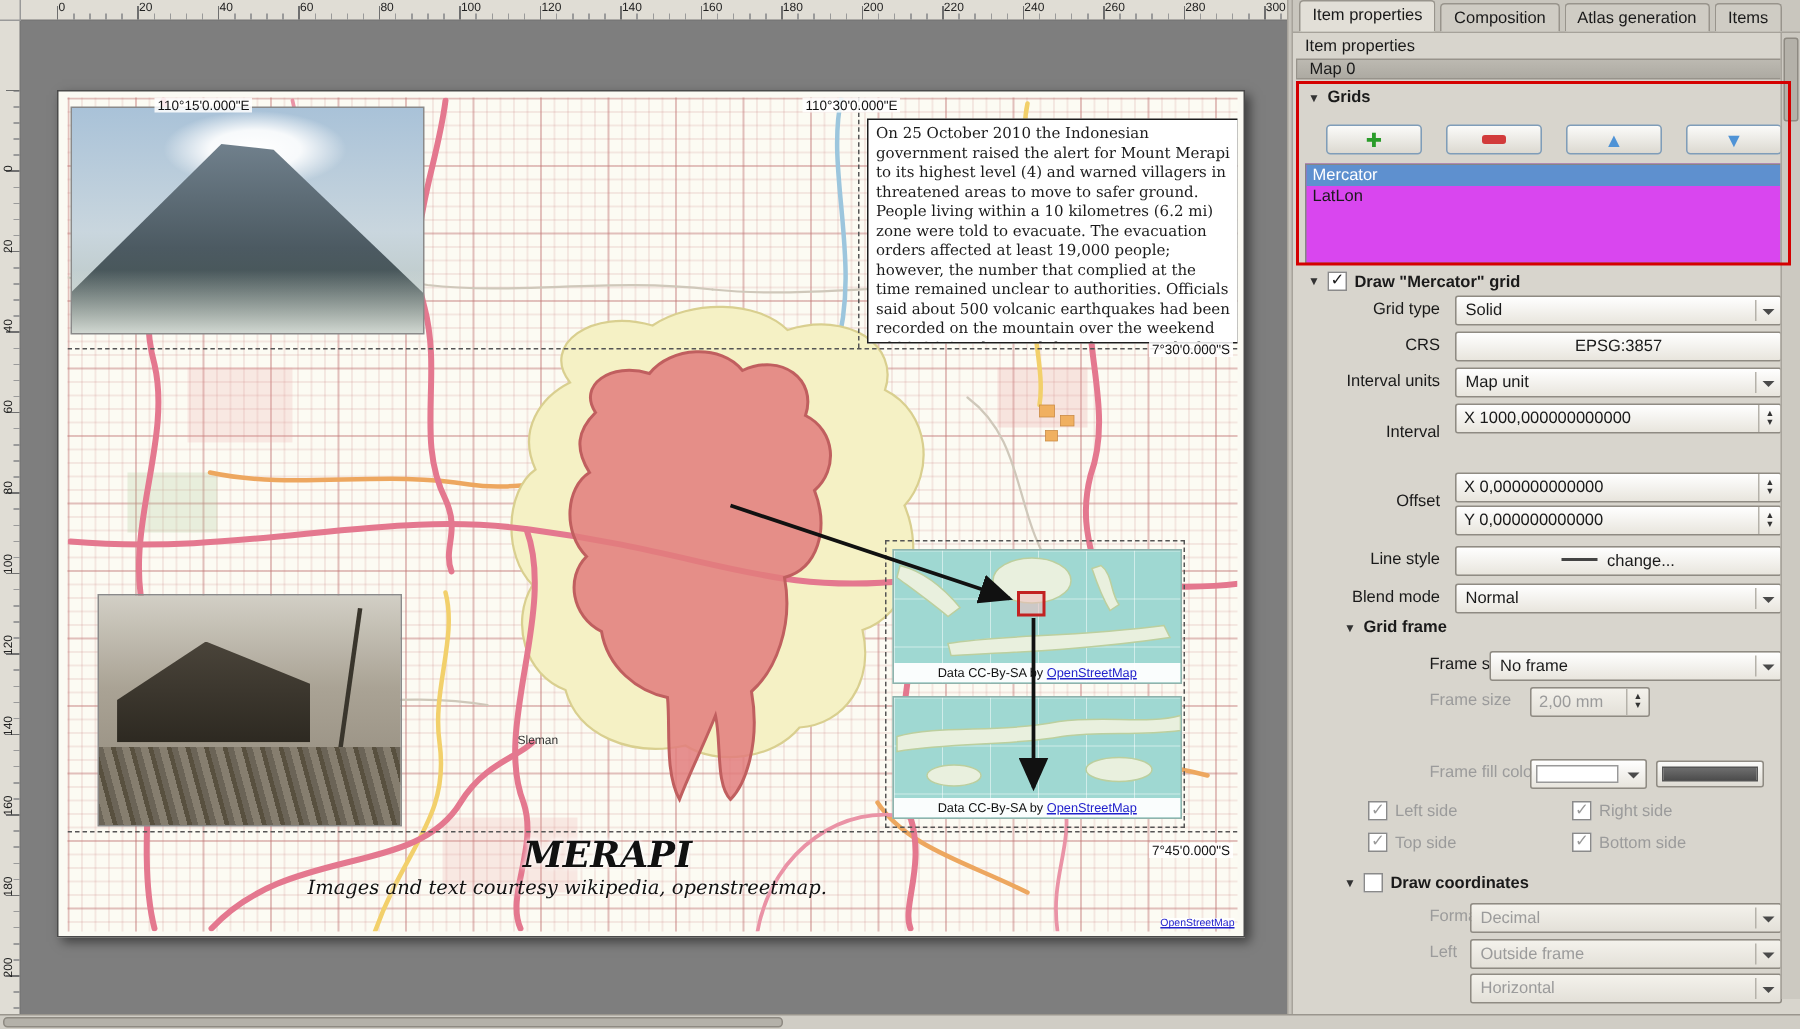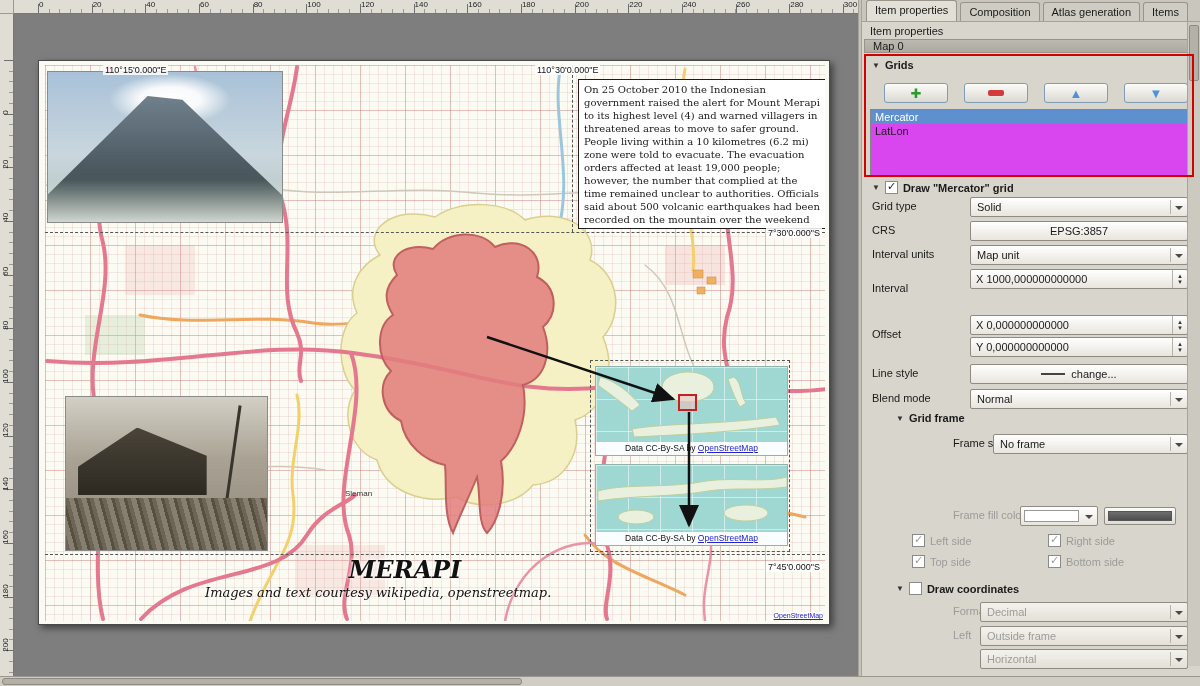--- a/index.html
+++ b/index.html
@@ -104,21 +104,21 @@
 
   #gridlist { position:absolute; left:8px; top:109px; width:318px; height:67px; background:#d946ef; border:1px solid #858585; }
   .glitem { height:14px; line-height:14px; padding-left:4px; }
   .glitem.selected { background:#5e90cf; color:#fff; }
 
   .cb { display:inline-block; width:13px; height:13px; background:#fff; border:1px solid #8a8a8a; position:relative; flex:none; }
   .cb.checked::after { content:"✓"; position:absolute; left:1px; top:-2px; font-size:11px; color:#1a1a1a; font-weight:bold; }
   .cb.graychk::after { color:#9a9a9a; }
 
   .frow { position:absolute; left:10px; width:316px; height:22px; }
-  .flabel { position:absolute; left:0; top:3px; width:88px; text-align:left; white-space:nowrap; }
+  .flabel { position:absolute; left:0; top:3px; width:88px; text-align:right; white-space:nowrap; }
   .flabel2 { position:absolute; left:36px; top:3px; white-space:nowrap;padding-left:45px; }
   .fctrl { position:absolute; left:98px; top:0; width:218px; height:20px; }
 
   #r-gridtype { top:197px; } #r-crs { top:221px; } #r-intunits { top:245px; }
   #r-intlabel { top:279px; } #r-intx { top:269px; } #r-inty { top:291px; }
   #r-offlabel { top:325px; } #r-offx { top:315px; } #r-offy { top:337px; }
   #r-linestyle { top:364px; } #r-blend { top:389px; }
   #r-fstyle { top:434px; } #r-fsize { top:458px; } #r-fthick { top:482px; } #r-ffill { top:506px; }
   #r-cb1 { top:532px; } #r-cb2 { top:553px; }
   #r-format { top:602px; } #r-left { top:626px; } #r-horiz { top:649px; }
@@ -401,20 +401,27 @@
   </div>
 
   <div class="sechdr" id="gf-hdr">
     <span class="tri">▼</span>
     <span>Grid frame</span>
   </div>
   <div class="frow" id="r-fstyle">
     <span class="flabel2">Frame style</span>
     <div class="fctrl combo"><span>No frame</span></div>
   </div>
+  <div class="frow dis" id="r-fsize">
+    <span class="flabel2">Frame size</span>
+    <div class="fctrl spin"><span>2,00 mm</span><span class="arrows">
+          <i>▴</i>
+          <i>▾</i>
+        </span></div>
+  </div>
   <div class="frow dis" id="r-ffill">
     <span class="flabel2">Frame fill colors</span>
     <div class="fctrl swcombo">
         <span class="swatch-white"></span>
       </div>
     <div class="colorbtn">
         <span class="swatch-dark"></span>
       </div>
   </div>
   <div class="frow dis" id="r-cb1">

